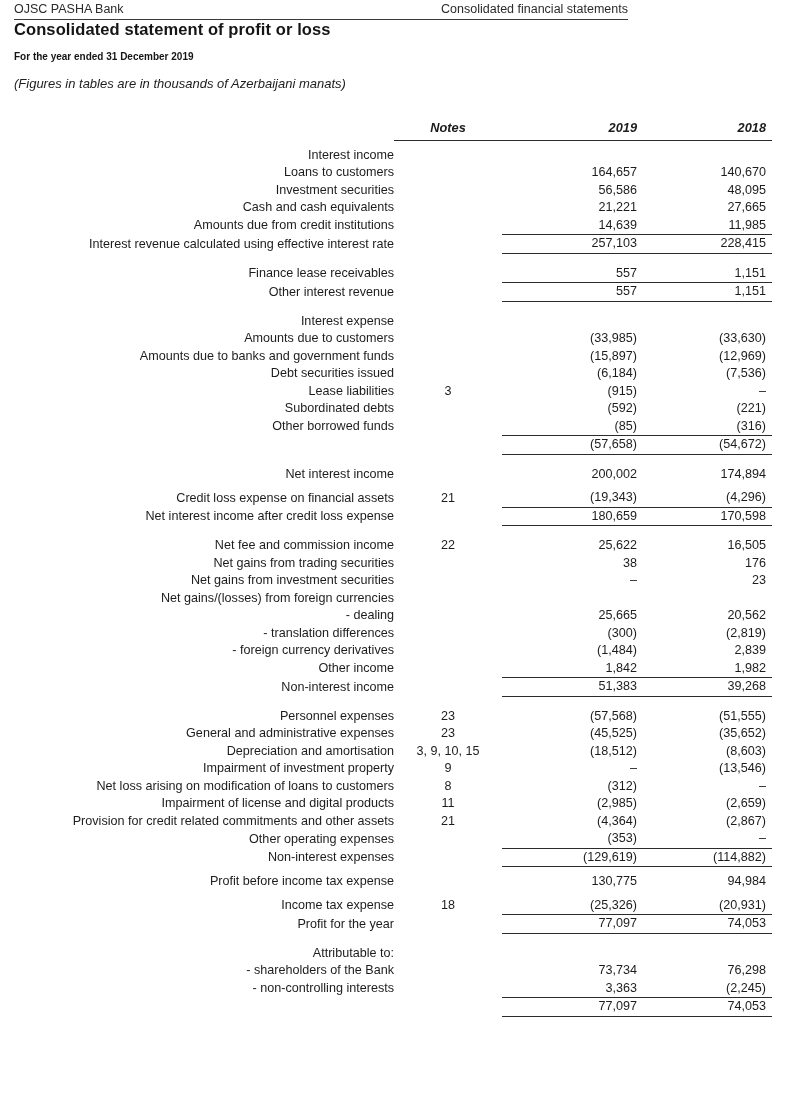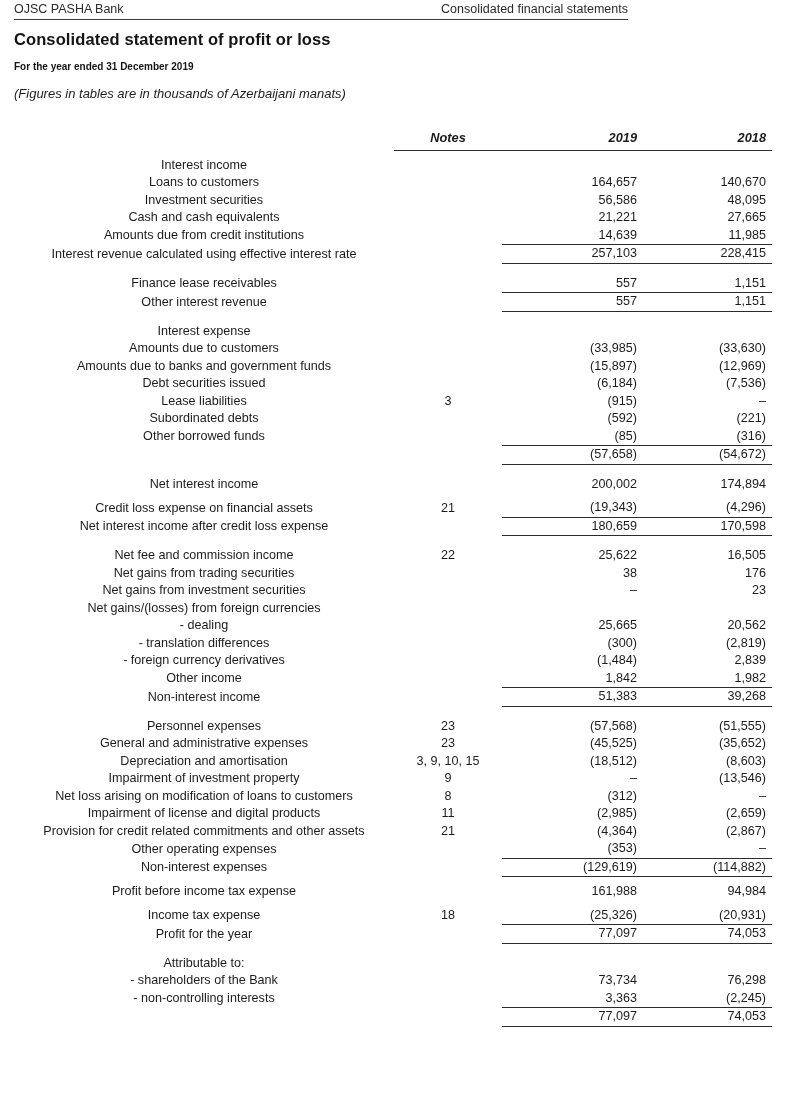--- a/index.html
+++ b/index.html
@@ -33,21 +33,21 @@
     align-items: flex-end;
     font-size: 12.5px;
     color: #2b2b2b;
     height: 16px;
   }
   .runhead .left { font-size: 12.5px; }
   .runhead .right { font-size: 12.5px; }
 
   
   .titles {
-    margin: 10px 14px 0 14px;
+    margin: 0 14px 0 14px;
   }
   .doc-title {
     font-size: 16.5px;
     font-weight: bold;
     color: #151515;
     letter-spacing: .1px;
     margin-bottom: 12px;
   }
   .doc-subtitle {
     font-size: 10px;
@@ -73,21 +73,21 @@
     padding: 0;
     vertical-align: bottom;
     font-weight: normal;
   }
   col.c-label { width: 380px; }
   col.c-notes { width: 108px; }
   col.c-y1    { width: 135px; }
   col.c-y2    { width: 135px; }
 
   .lbl {
-    text-align: center;
+    text-align: right;
     padding: 1px 0 1px 0;
     line-height: 17.5px;
   }
   .notes {
     text-align: center;
     line-height: 17.5px;
   }
   .num {
     text-align: right;
     padding-right: 26px;
@@ -416,21 +416,21 @@
         </tr>
         <tr class="spacer-sm">
           <td></td>
           <td></td>
           <td></td>
           <td></td>
         </tr>
         <tr>
           <td class="lbl b">Profit before income tax expense</td>
           <td class="notes"></td>
-          <td class="num b">161,988</td>
+          <td class="num b">130,775</td>
           <td class="num last b">94,984</td>
         </tr>
         <tr class="spacer-sm">
           <td></td>
           <td></td>
           <td></td>
           <td></td>
         </tr>
         <tr>
           <td class="lbl">Income tax expense</td>

